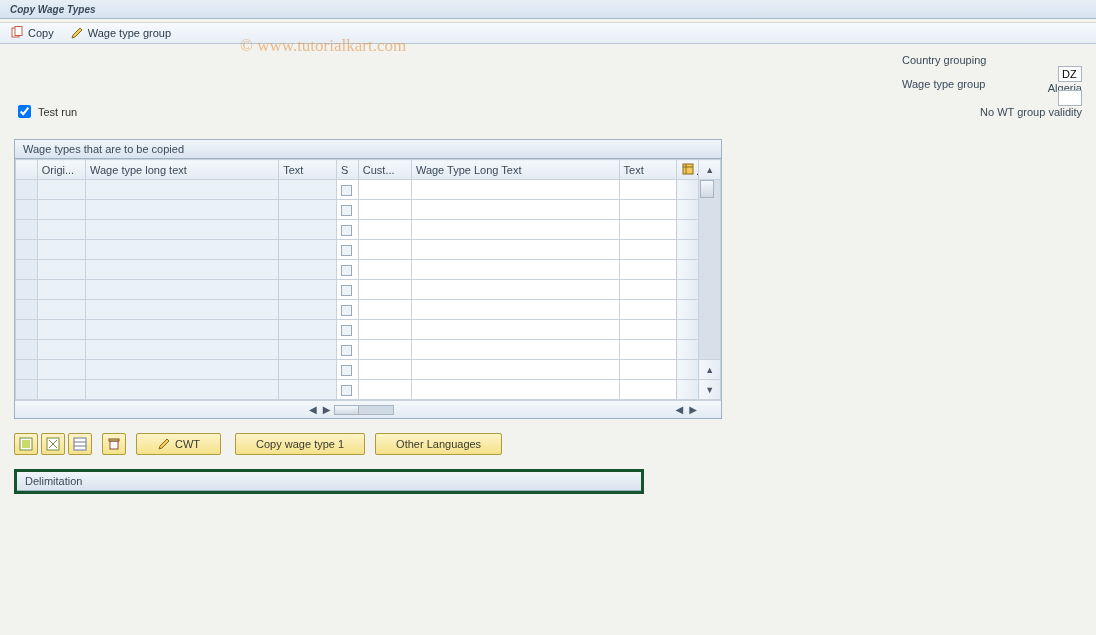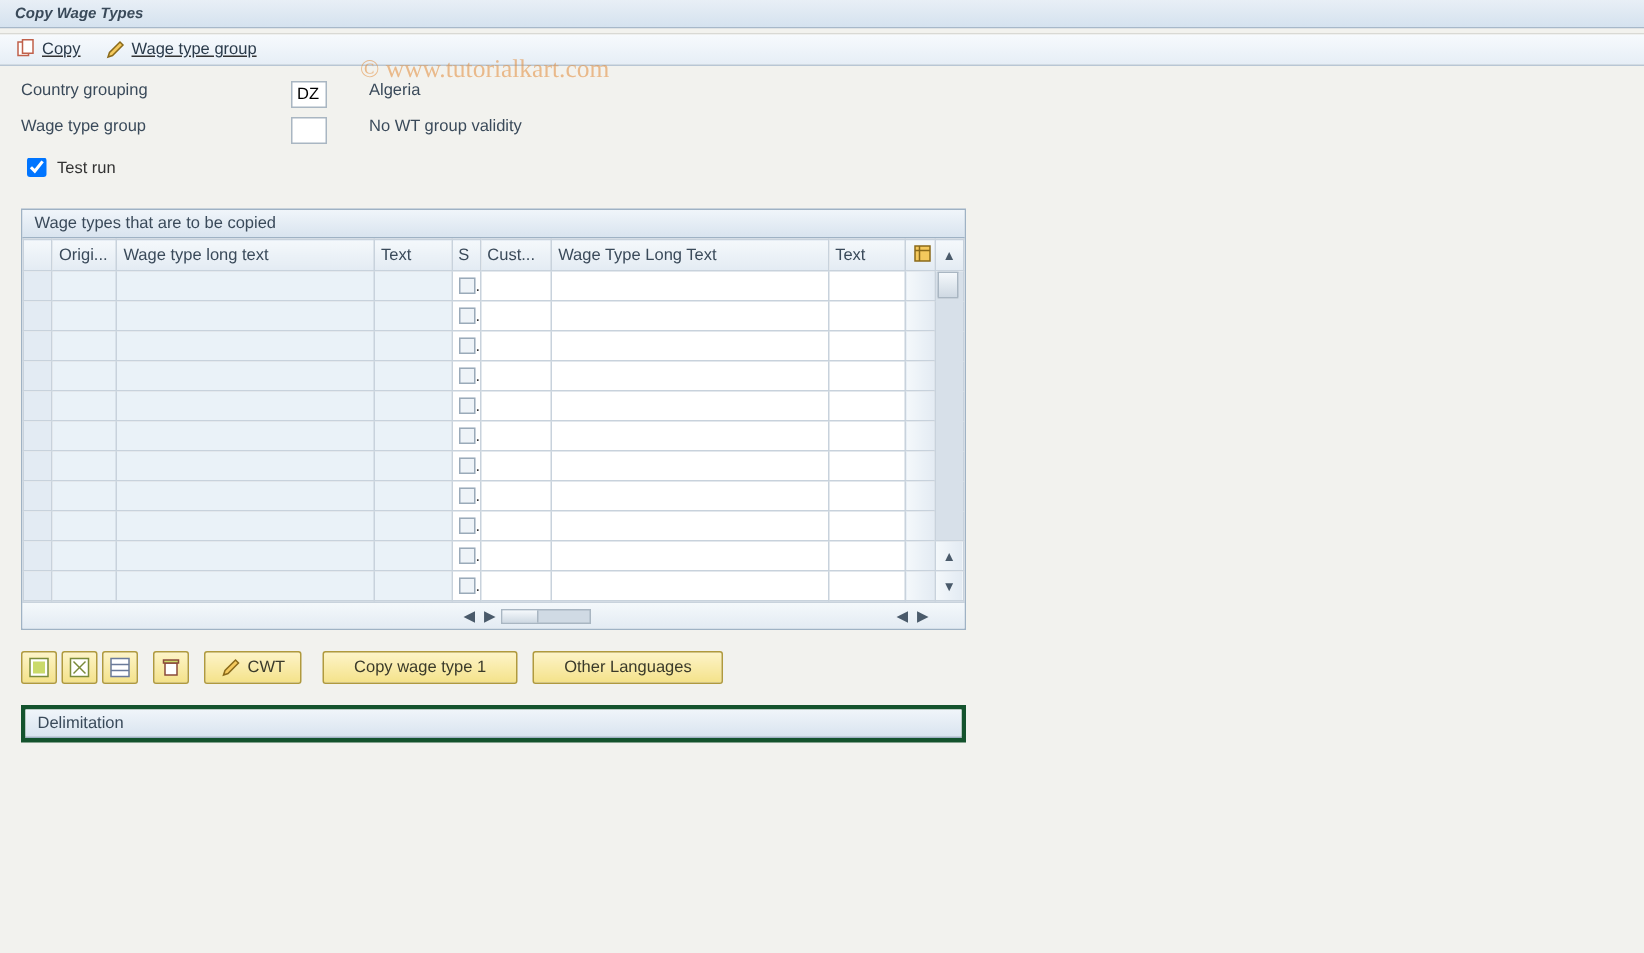--- a/index.html
+++ b/index.html
@@ -30,44 +30,44 @@
     background: #f2f2ee;
     border-bottom: 1px solid #d9d9d4;
   }
   .toolbar {
     background: linear-gradient(#f7fafd, #e6eef6);
     border-bottom: 1px solid #b8c6d4;
     padding: 3px 10px;
     display: flex;
     align-items: center;
     gap: 16px;
-    text-decoration: underline;
   }
   .toolbar-item {
     display: flex;
     align-items: center;
     gap: 4px;
     cursor: pointer;
     color: #2a3a4a;
   }
   .icon {
     display: inline-flex;
     align-items: center;
     justify-content: center;
     width: 14px;
     height: 14px;
   }
   .content {
     padding: 10px 14px;
   }
   .form-row {
     display: flex;
-    align-items: flex-start;
+    align-items: flex-end;
     margin-bottom: 4px;
     height: 20px;
+    flex-direction: column;
   }
   .form-label {
     width: 180px;
     color: #3a4a5a;
   }
   .form-input {
     border: 1px solid #a9b6c2;
     background: #fff;
     height: 18px;
     padding: 1px 3px;
@@ -82,21 +82,21 @@
     gap: 4px;
     margin-top: 2px;
   }
   input[type=checkbox] {
     width: 13px;
     height: 13px;
   }
 
   .grid-box {
     margin-top: 18px;
-    width: 630px;
+    width: 708px;
     border: 1px solid #9fb2c4;
     background: #eef3f8;
   }
   .grid-title {
     background: linear-gradient(#f0f5fa, #d9e4ef);
     border-bottom: 1px solid #9fb2c4;
     padding: 3px 8px;
     color: #3a4a5a;
   }
   .grid-table {
@@ -193,21 +193,21 @@
     display: inline-flex;
     align-items: center;
     justify-content: center;
     padding: 0 4px;
     cursor: pointer;
     border-radius: 2px;
     color: #3a3a2a;
     font-size: 11px;
   }
   .tb-btn.wide { padding: 0 20px; }
-  .tb-btn.text { padding: 0 10px; }
+  .tb-btn.text { padding: 0 20px; }
   .tb-btn + .tb-btn { margin-left: 1px; }
   .icon-slot { width: 14px; height: 14px; }
 
   .delimitation {
     margin-top: 14px;
     width: 630px;
     border: 3px solid #14532d;
     background: #eef3f8;
   }
   .delim-title {

